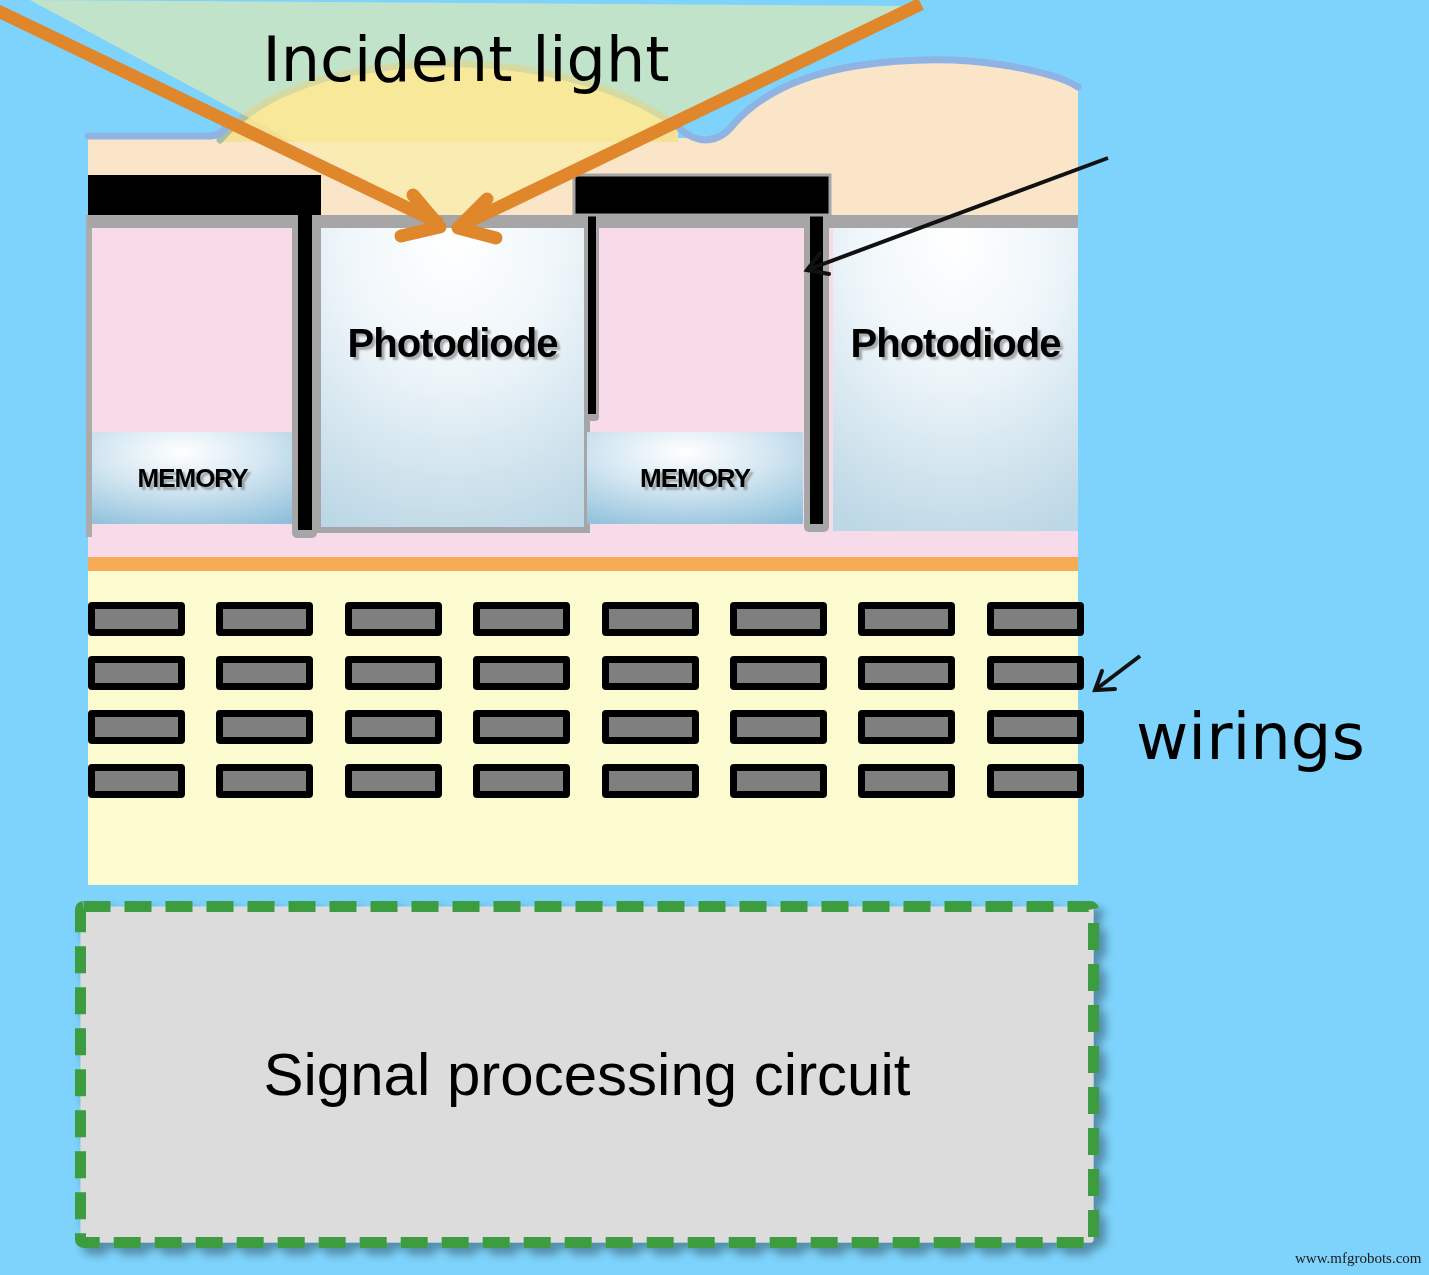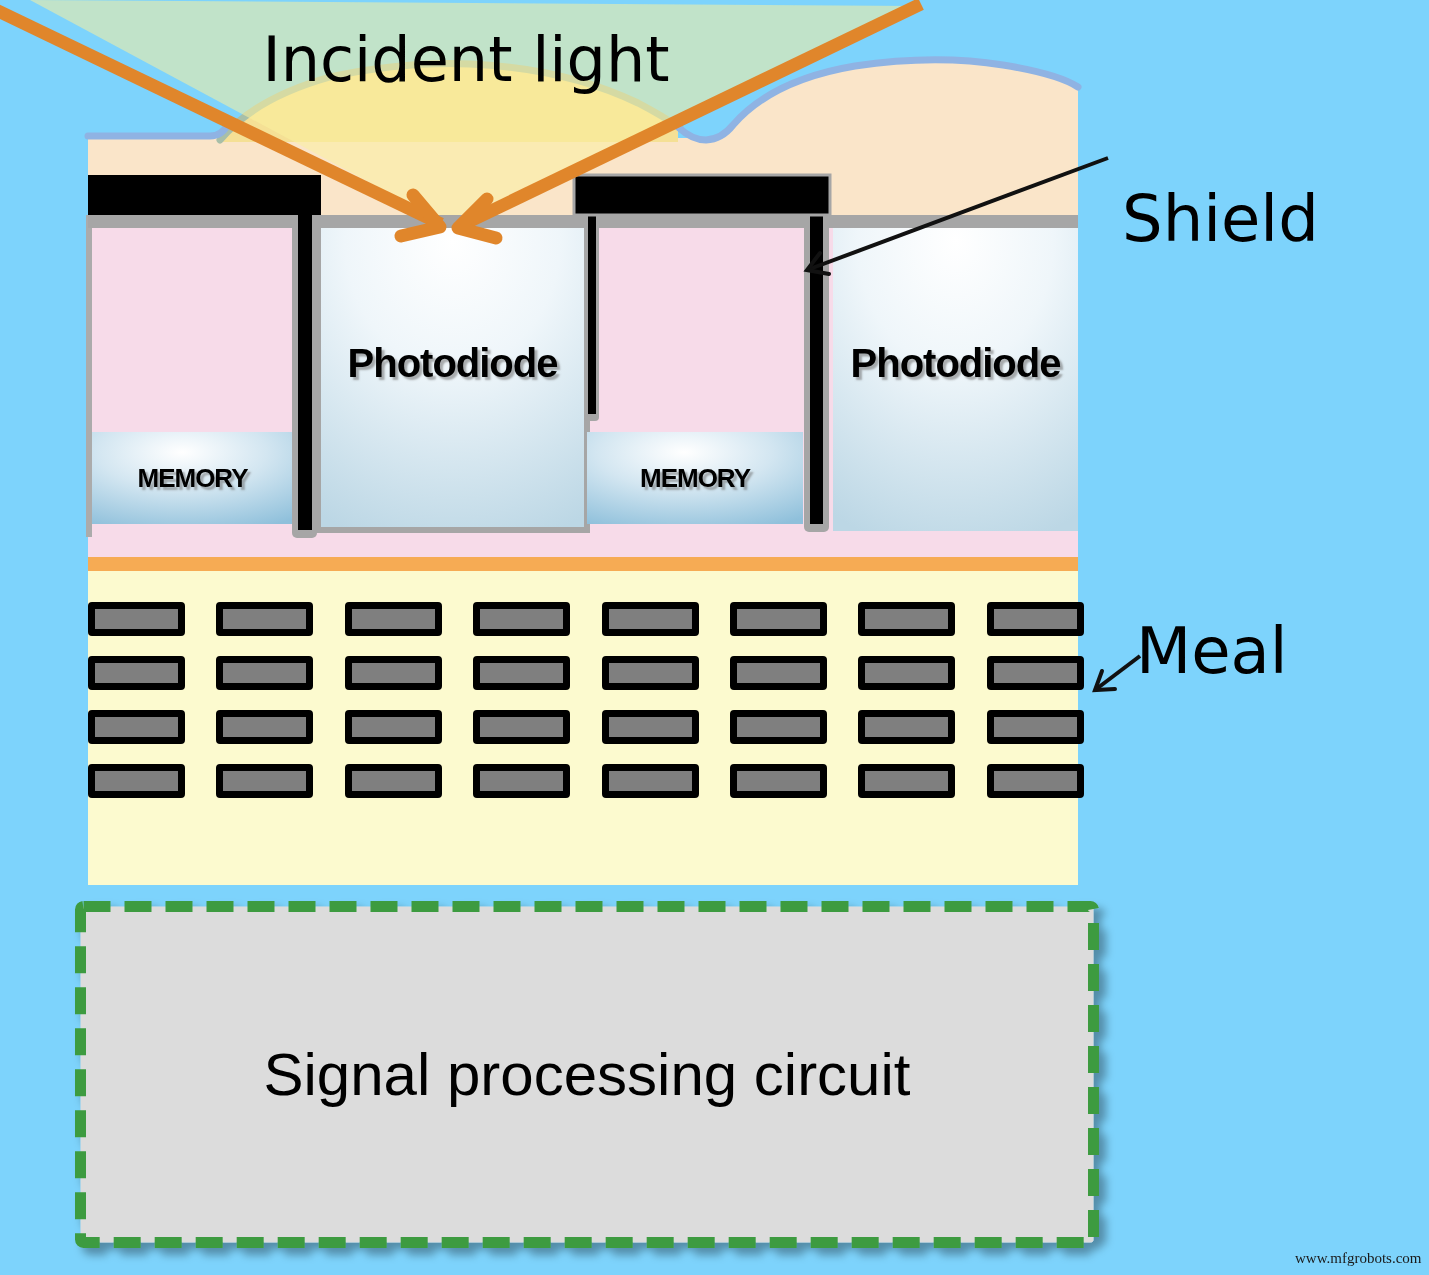--- a/index.html
+++ b/index.html
@@ -18,21 +18,20 @@
   }
   .lbl-lightshield {
     left:1122px; top:96px; font-size:64px; line-height:82px;
   }
   .lbl-photodiode {
     position:absolute; top:318px; height:50px;
     font-family:"Liberation Sans", sans-serif;
     font-size:40px; font-weight:600; letter-spacing:-1px;
     text-align:center; line-height:50px;
     text-shadow:3px 3px 2px rgba(110,110,110,0.55);
-    margin-top:20px;
   }
   .lbl-pd1 { left:321px; width:263px; }
   .lbl-pd2 { left:833px; width:245px; }
   .lbl-memory {
     position:absolute; top:432px; height:92px;
     font-family:"Liberation Sans", sans-serif;
     font-size:26px; font-weight:700; letter-spacing:-1px;
     display:flex; align-items:center; justify-content:center;
     text-shadow:3px 3px 2px rgba(100,100,100,0.5);
   }
@@ -163,26 +162,26 @@
       <div class="wire" style="left: 257px; top: 162px; background: rgb(127, 127, 127); border-color: rgb(0, 0, 0);"></div>
       <div class="wire" style="left: 385px; top: 162px; background: rgb(127, 127, 127); border-color: rgb(0, 0, 0);"></div>
       <div class="wire" style="left: 514px; top: 162px; background: rgb(127, 127, 127); border-color: rgb(0, 0, 0);"></div>
       <div class="wire" style="left: 642px; top: 162px; background: rgb(127, 127, 127); border-color: rgb(0, 0, 0);"></div>
       <div class="wire" style="left: 770px; top: 162px; background: rgb(127, 127, 127); border-color: rgb(0, 0, 0);"></div>
       <div class="wire" style="left: 899px; top: 162px; background: rgb(127, 127, 127); border-color: rgb(0, 0, 0);"></div>
     </div>
 
   <div class="lbl lbl-incident">Incident light</div>
 
-  <div class="lbl lbl-lightshield"><br><span>Shield</span></div>
+  <div class="lbl lbl-lightshield"><br></div>
 
   <div class="lbl-photodiode lbl-pd1">Photodiode</div>
   <div class="lbl-photodiode lbl-pd2">Photodiode</div>
 
   <div class="lbl-memory lbl-mem1">MEMORY</div>
   <div class="lbl-memory lbl-mem2">MEMORY</div>
 
-  <div class="lbl lbl-wirings"><span>Meal</span><br></div>
+  <div class="lbl lbl-wirings"><br><span>wirings</span></div>
 
   <div class="signal-text">Signal processing circuit</div>
 
   <div class="watermark">www.mfgrobots.com</div>
 </div>
 
 </body></html>

